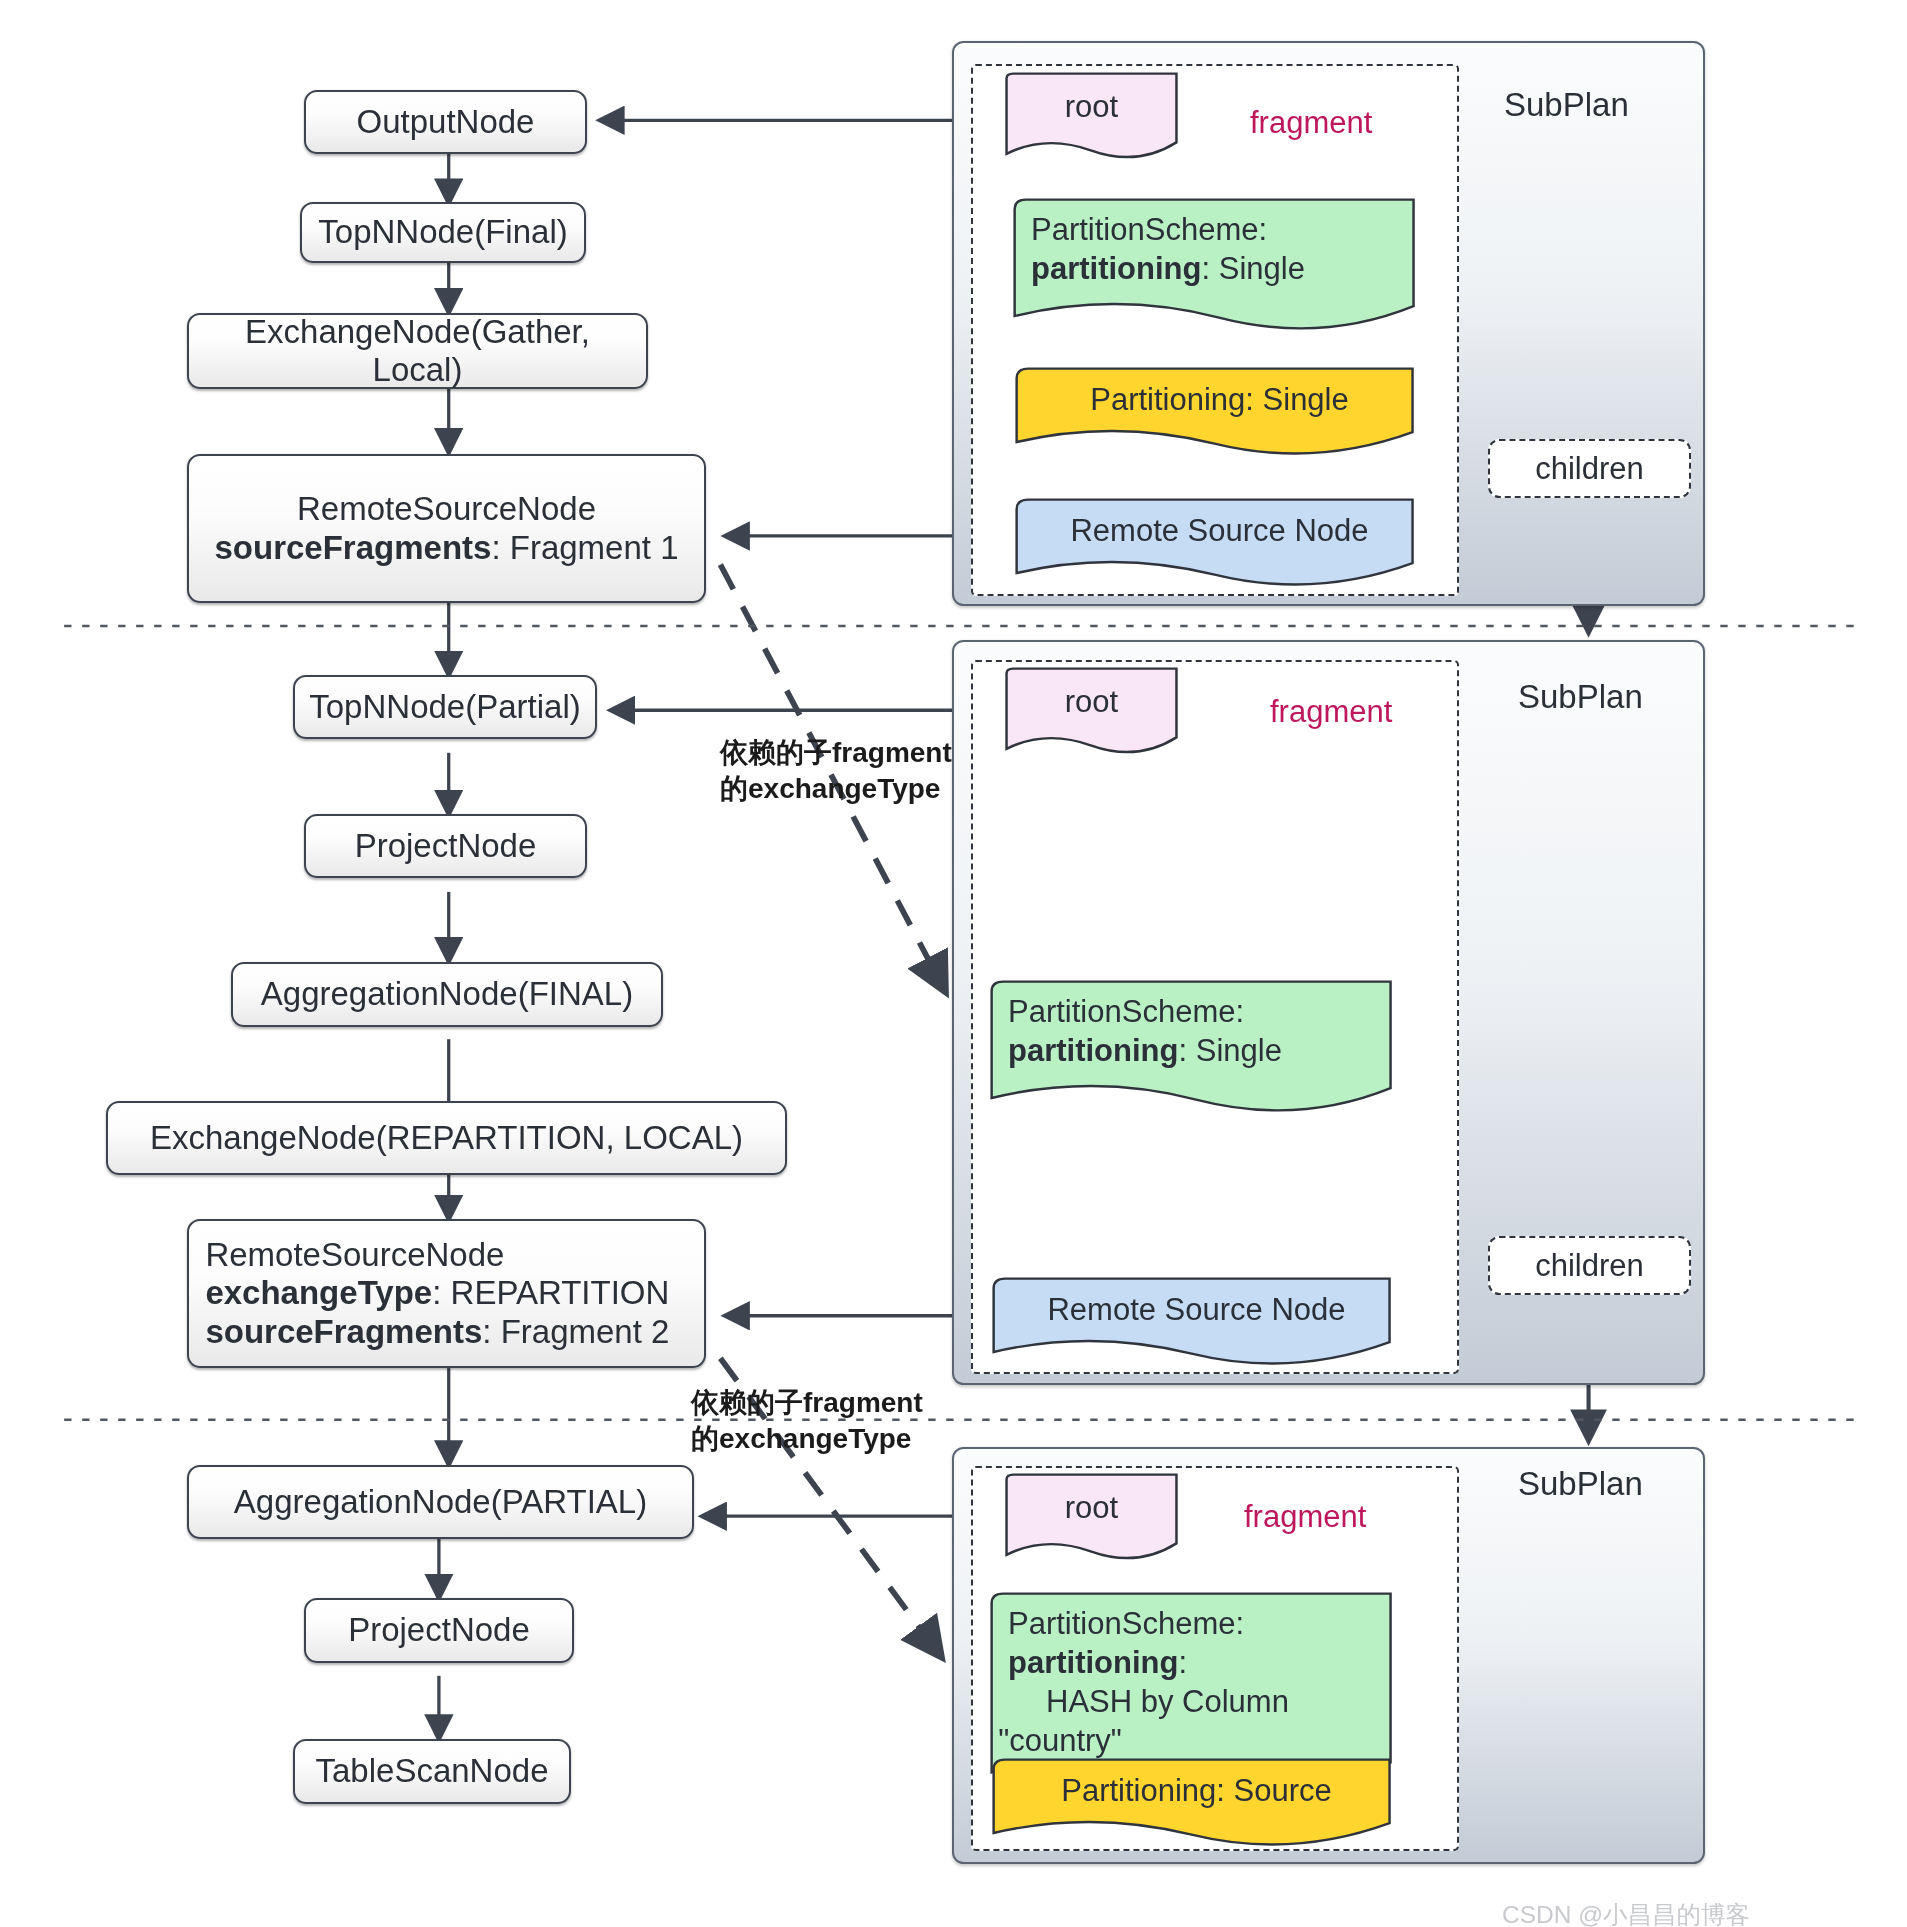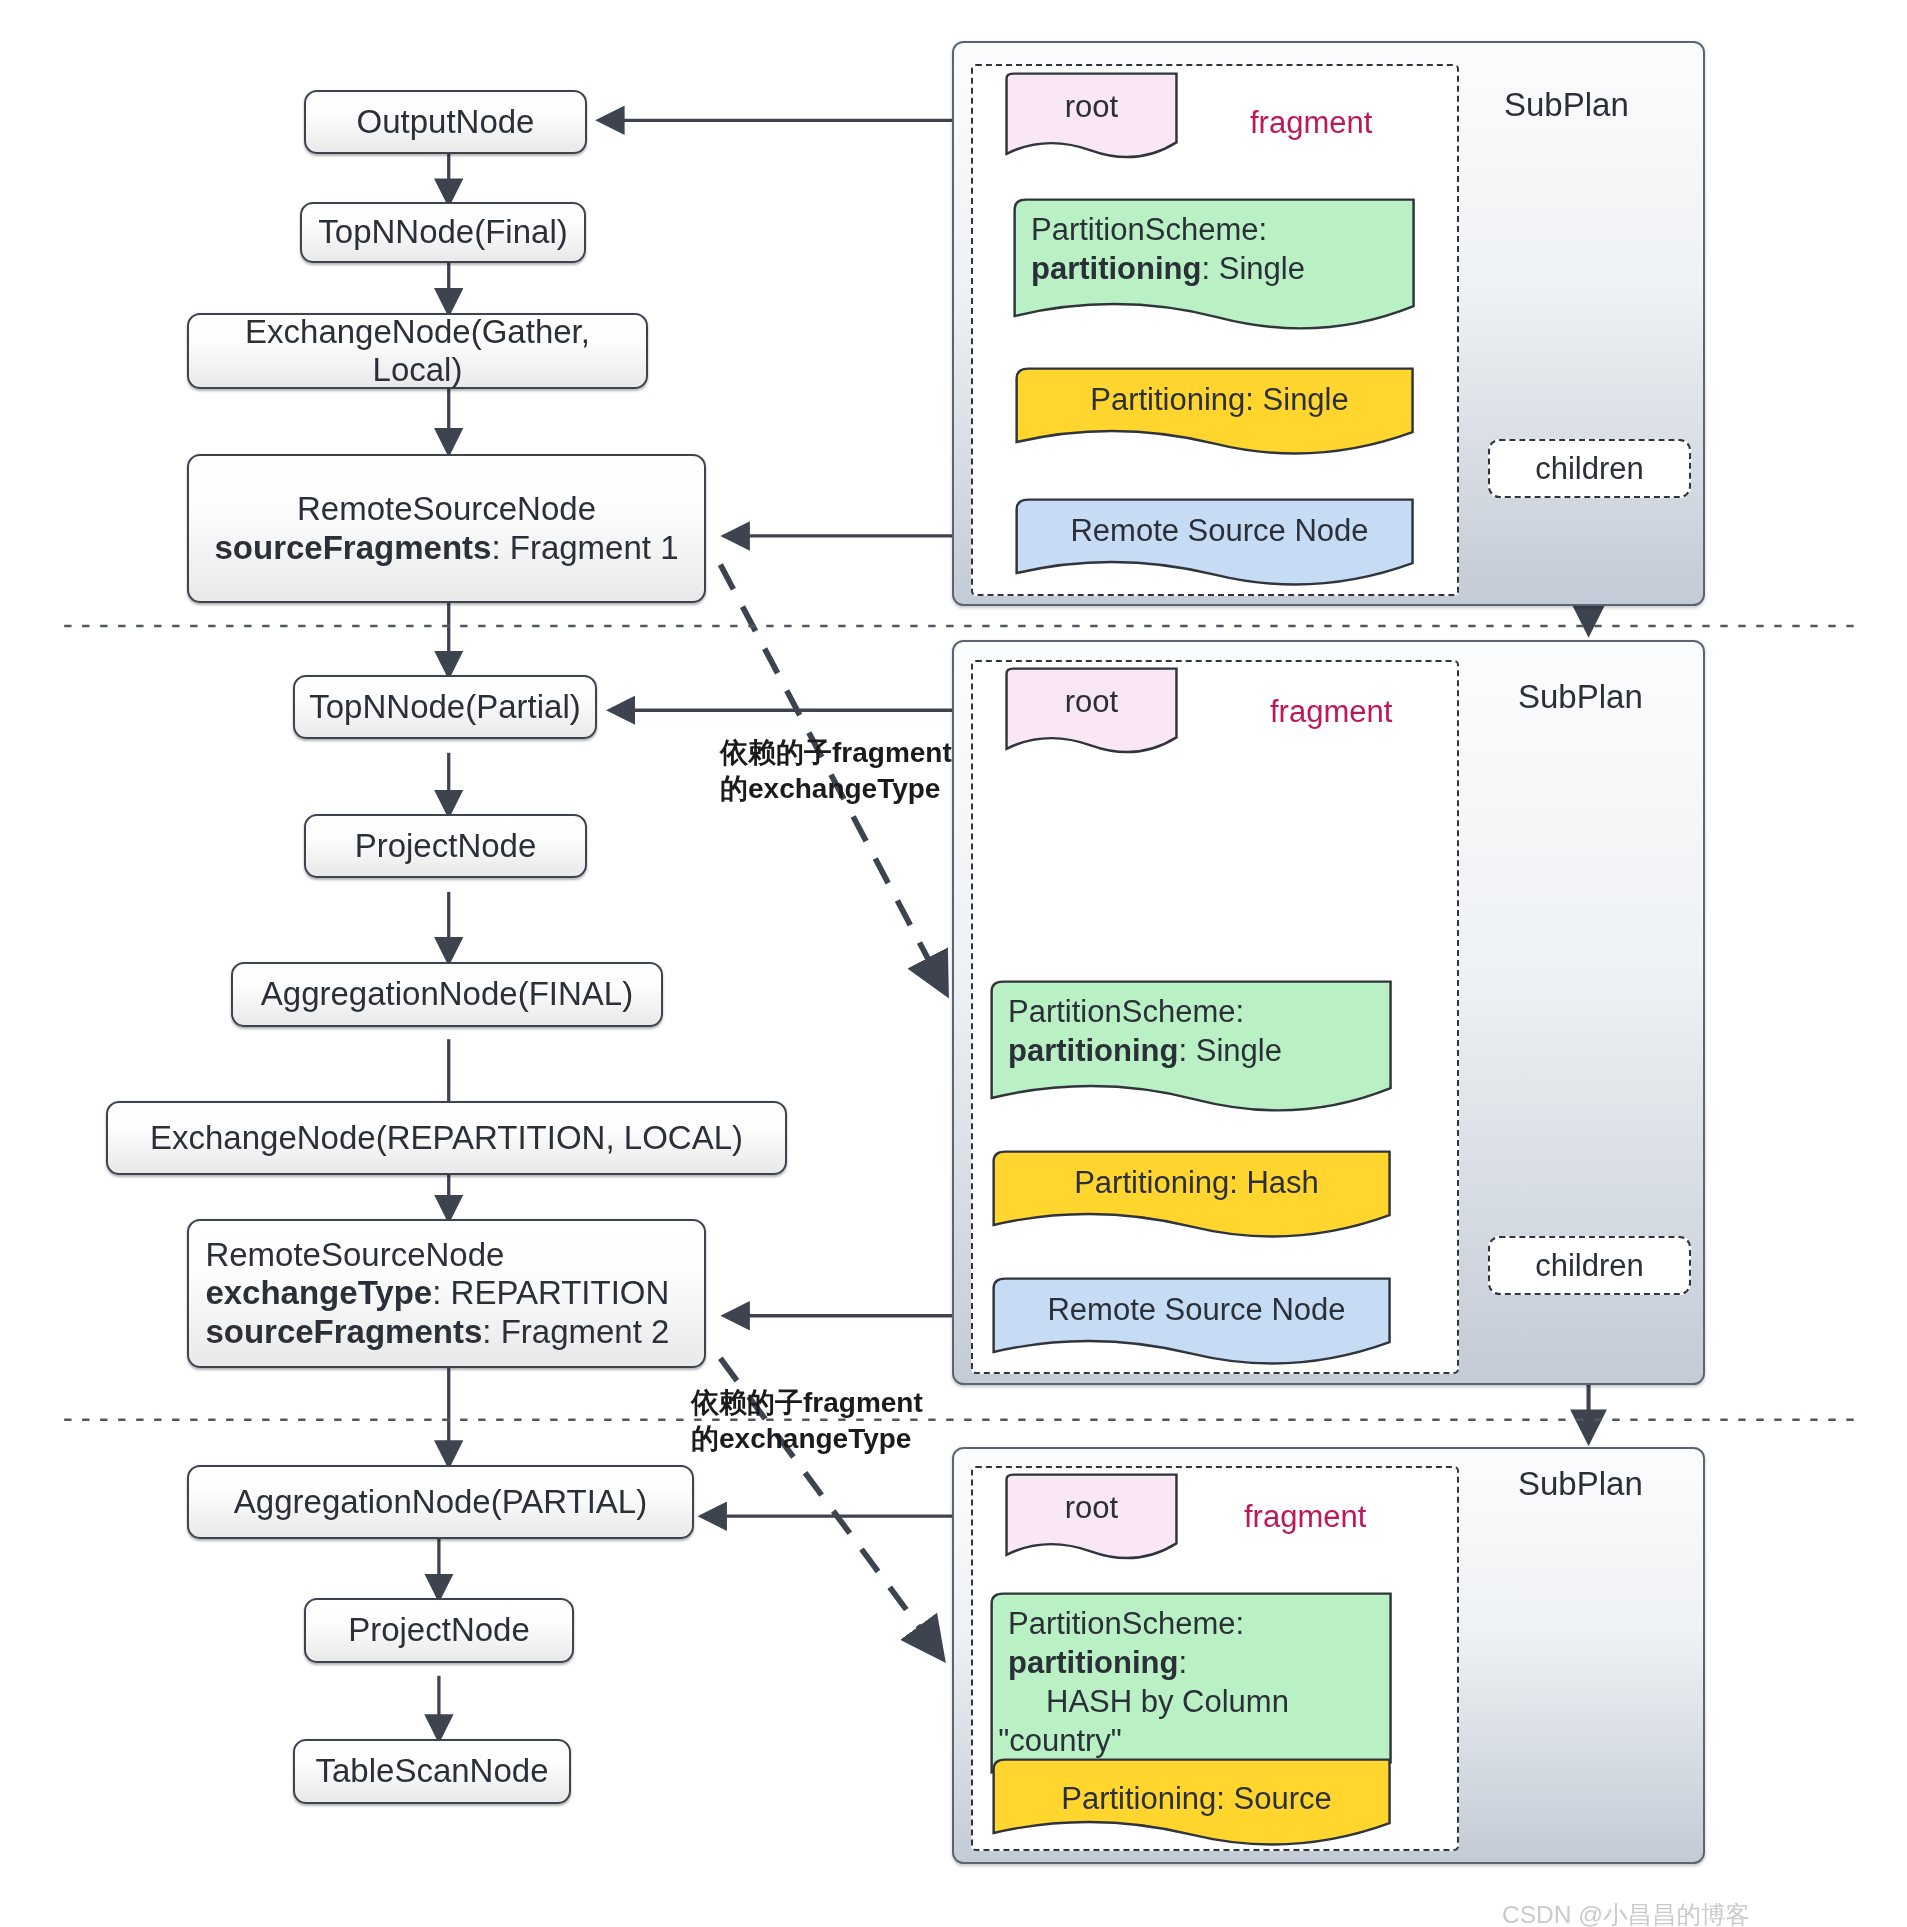--- a/index.html
+++ b/index.html
@@ -232,26 +232,20 @@
       <path d="M2,14 Q2,2 16,2 L490,2 L490,132 Q376,178 252,146 Q128,114 2,144 Z" fill="#b9f0c4" stroke="#30343c" stroke-width="3"></path>
     </svg>
     <div class="txt" style="padding-top:11.5px;">
       <div>PartitionScheme:</div>
       <div>
         <b>partitioning</b><span>: </span><span>Single</span>
       </div>
     </div>
   </div>
 
-  <div class="doc" style="left:992px;top:1150px;width:409px;height:88px;">
-    <svg width="409" height="88" viewBox="0 0 500 108" preserveAspectRatio="none">
-      <path d="M2,14 Q2,2 16,2 L486,2 L486,80 Q366,124 244,94 Q122,64 2,92 Z" fill="#ffd52e" stroke="#30343c" stroke-width="3"></path>
-    </svg>
-    <div class="txt ctr" style="padding-top:13px;">Partitioning: Hash</div>
-  </div>
 
   <div class="doc" style="left:992px;top:1277px;width:409px;height:88px;">
     <svg width="409" height="88" viewBox="0 0 500 108" preserveAspectRatio="none">
       <path d="M2,14 Q2,2 16,2 L486,2 L486,80 Q366,124 244,94 Q122,64 2,92 Z" fill="#c6dcf5" stroke="#30343c" stroke-width="3"></path>
     </svg>
     <div class="txt ctr" style="padding-top:13px;">Remote Source Node</div>
   </div>
 
   <div class="children" style="left:1488px;top:1236px;width:203px;height:59px;">
     <span>children</span>
@@ -280,21 +274,21 @@
       </div>
       <div style="padding-left:38px;">HASH by Column</div>
       <div style="margin-left:-9.8px;">"country"</div>
     </div>
   </div>
 
   <div class="doc" style="left:992px;top:1758px;width:409px;height:88px;">
     <svg width="409" height="88" viewBox="0 0 500 108" preserveAspectRatio="none">
       <path d="M2,14 Q2,2 16,2 L486,2 L486,80 Q366,124 244,94 Q122,64 2,92 Z" fill="#ffd52e" stroke="#30343c" stroke-width="3"></path>
     </svg>
-    <div class="txt ctr" style="padding-top:21px;">Partitioning: Source</div>
+    <div class="txt ctr" style="padding-top:13px;">Partitioning: Source</div>
   </div>
 
   <div class="cn-note" style="left:720px;top:735px;">依赖的子fragment
 的exchangeType</div>
   <div class="cn-note" style="left:691px;top:1385px;">依赖的子fragment
 的exchangeType</div>
 
   <div class="watermark" style="left:1502px;top:1882px;margin-top:16px;">CSDN @小昌昌的博客</div>
 
 </div>

